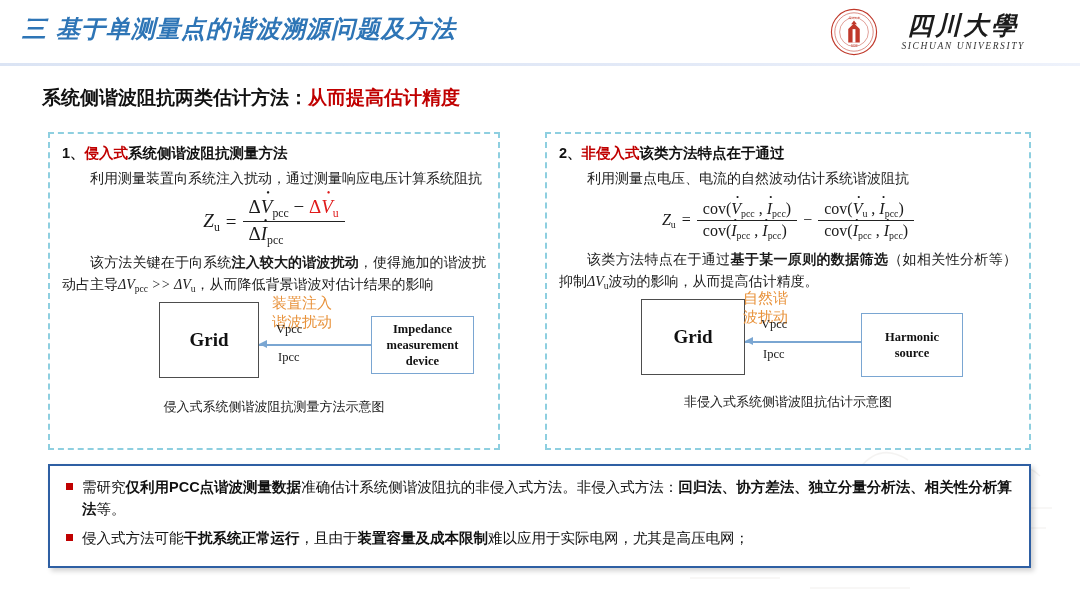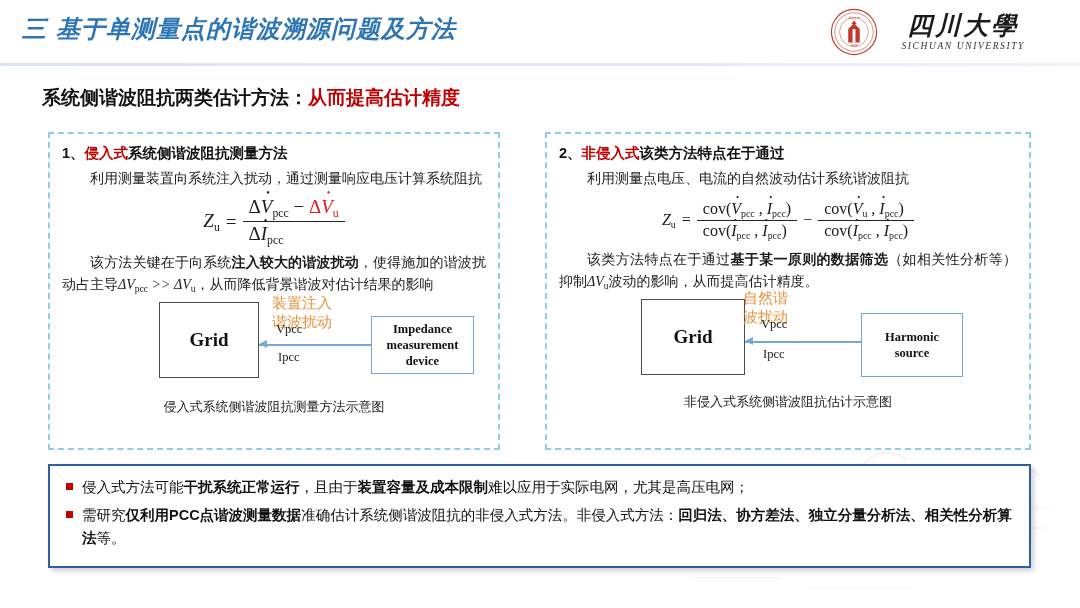--- a/index.html
+++ b/index.html
@@ -294,21 +294,21 @@
       <div class="arrow-head" style="left:186px; top:42px;"></div>
       <div class="lbl" style="left:204px; top:52px;">Ipcc</div>
       <div class="dev-box" style="left:302px; top:18px; width:102px; height:64px;">Harmonic<br>source</div>
     </div>
     <div class="caption">非侵入式系统侧谐波阻抗估计示意图</div>
   </div>
 
   <div id="conclusion" style="border-color: rgb(46, 95, 163);">
     <div class="bullet-row">
       <span class="bullet-mark" style="background: rgb(192, 0, 0);"></span>
-      <div class="bullet-text"><span>侵入式方法可能</span><b>干扰系统正常运行</b><span>，且由于</span><b>装置容量及成本限制</b><span>难以应用于实际电网，尤其是高压电网；</span></div>
+      <div class="bullet-text"><span>需研究</span><b>仅利用PCC点谐波测量数据</b><span>准确估计系统侧谐波阻抗的非侵入式方法。非侵入式方法：</span><b>回归法、协方差法、独立分量分析法、相关性分析算法</b><span>等。</span></div>
     </div>
     <div class="bullet-row">
       <span class="bullet-mark" style="background: rgb(192, 0, 0);"></span>
-      <div class="bullet-text"><span>需研究</span><b>仅利用PCC点谐波测量数据</b><span>准确估计系统侧谐波阻抗的非侵入式方法。非侵入式方法：</span><b>回归法、协方差法、独立分量分析法、相关性分析算法</b><span>等。</span></div>
+      <div class="bullet-text"><span>侵入式方法可能</span><b>干扰系统正常运行</b><span>，且由于</span><b>装置容量及成本限制</b><span>难以应用于实际电网，尤其是高压电网；</span></div>
     </div>
   </div>
 
 </div>
 
 </body></html>

